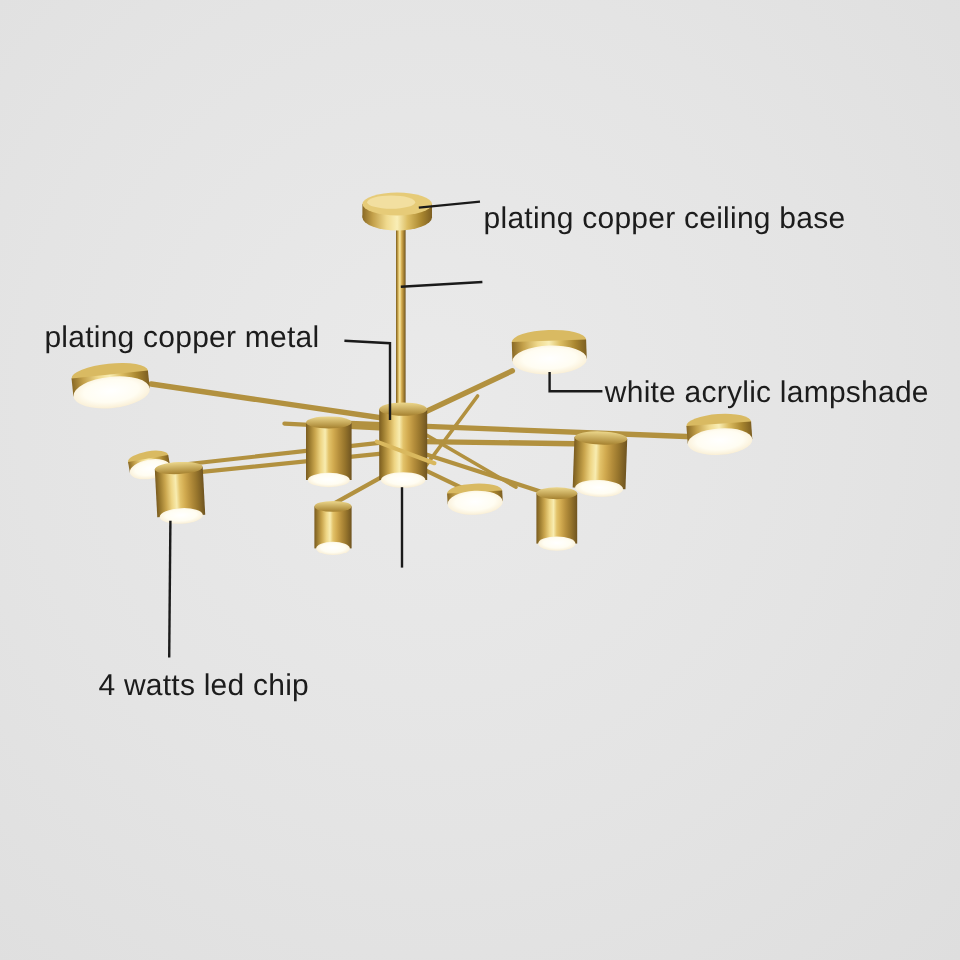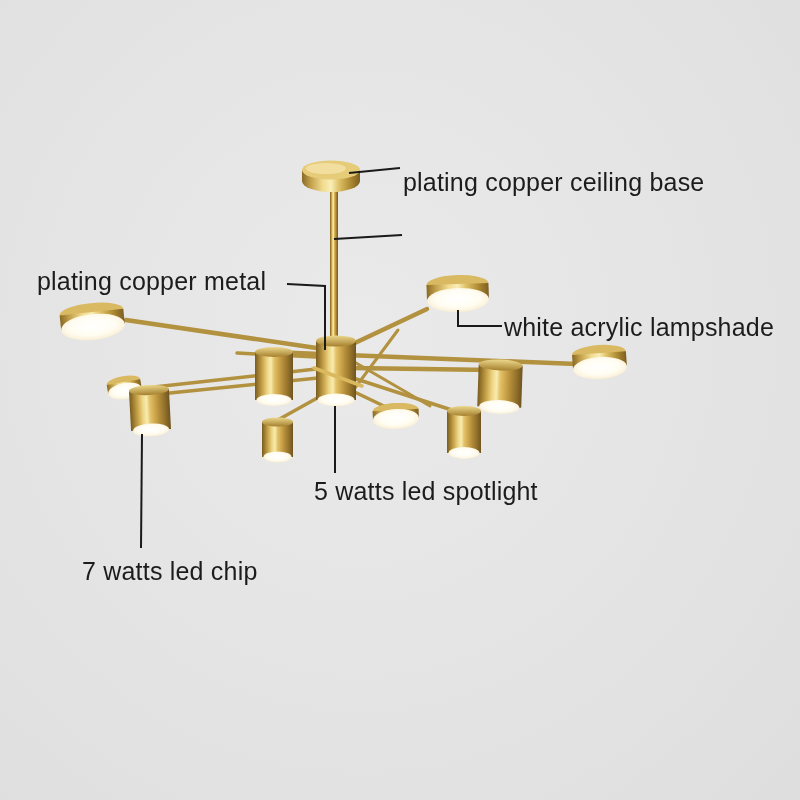--- a/index.html
+++ b/index.html
@@ -150,15 +150,14 @@
       <path d="M287,284 L325,286 L325,350"></path>
       <path d="M458,310 L458,326 L502,326"></path>
       <path d="M335,406 L335,473"></path>
       <path d="M142,434 L141,548"></path>
     </g>
   </svg>
 
   <div class="label" id="lbl-ceiling-base">plating copper ceiling base</div>
   <div class="label" id="lbl-copper-metal">plating copper metal</div>
   <div class="label" id="lbl-lampshade">white acrylic lampshade</div>
-  <div class="label" id="lbl-spotlight">5 watts led spotlight</div>
-  <div class="label" id="lbl-led-chip">7 watts led chip</div>
+  <div class="label" id="lbl-led-chip">4 watts led chip</div>
 </div>
 
 </body></html>

